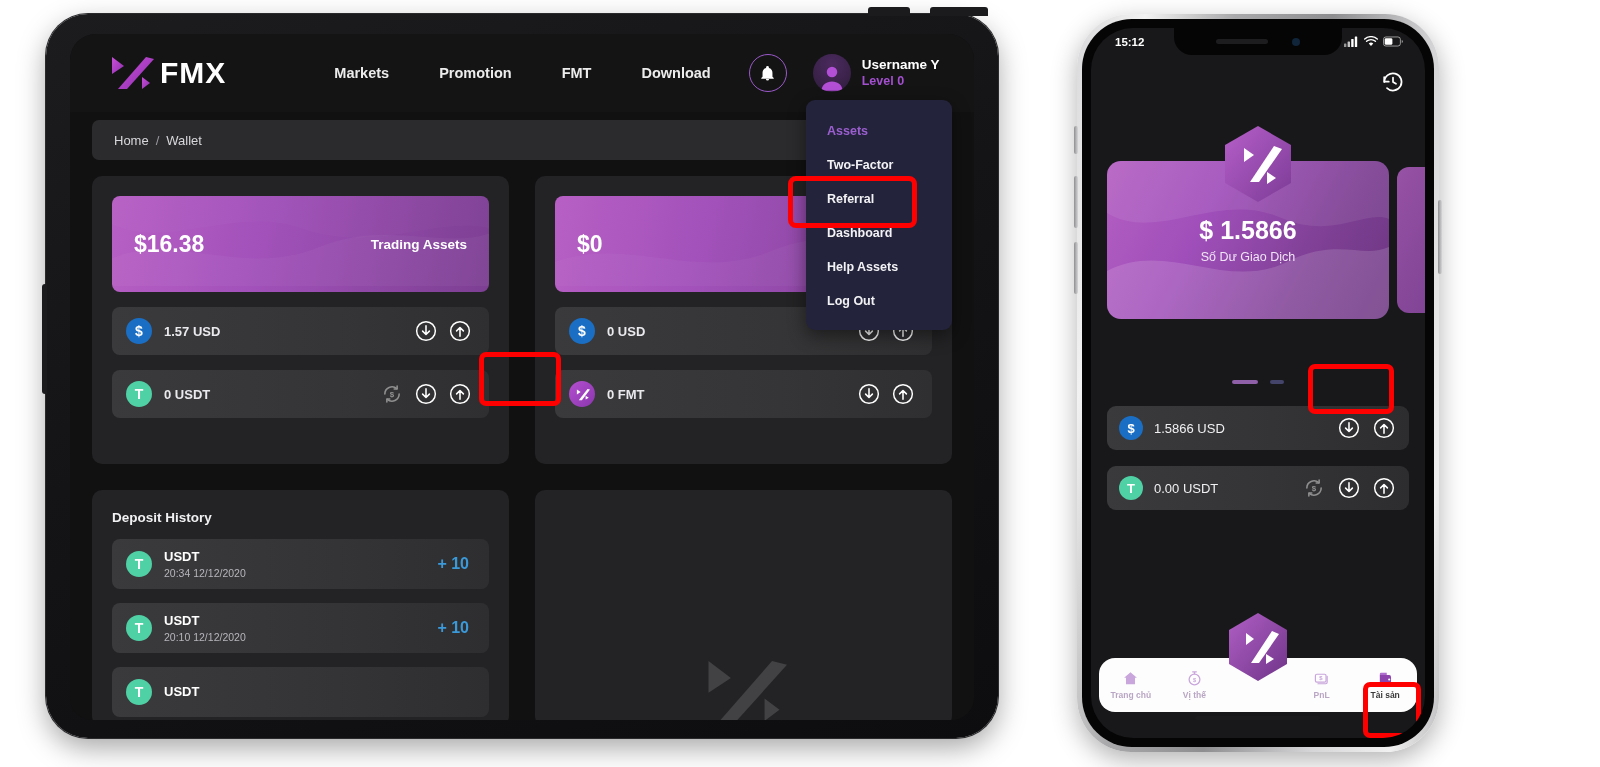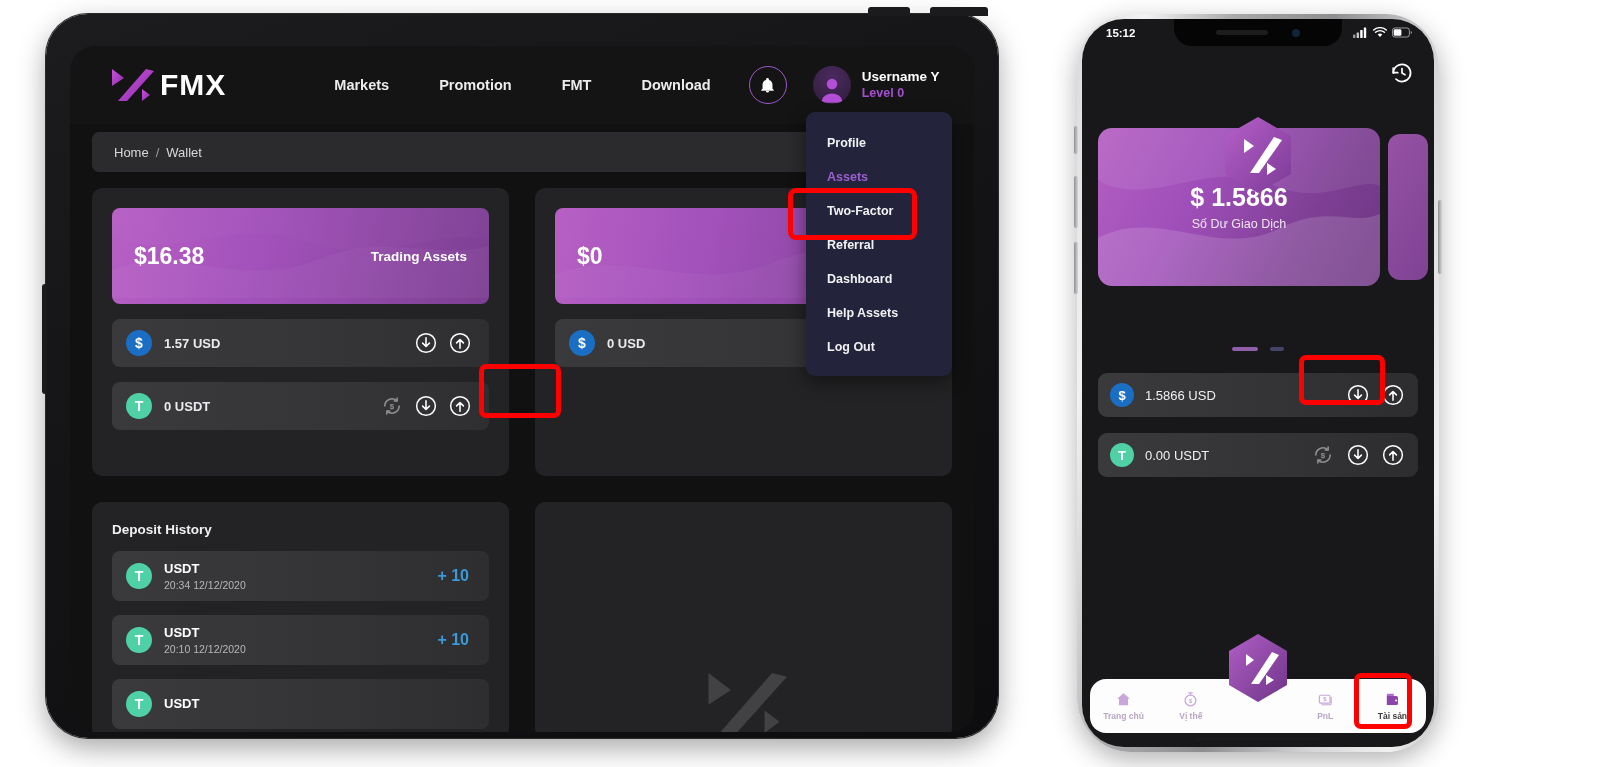--- a/index.html
+++ b/index.html
@@ -24,21 +24,21 @@
     background: #1b1b1d; border-radius: 3px 3px 0 0;
   }
   .tablet-topbtn-a { left: 822px; width: 42px; }
   .tablet-topbtn-b { left: 884px; width: 58px; }
   .tablet-sidebtn {
     position: absolute; left: -4px; top: 270px;
     width: 5px; height: 110px;
     background: #1b1b1d; border-radius: 3px 0 0 3px;
   }
   .tablet-screen {
-    position: absolute; left: 24px; top: 32px;
+    position: absolute; left: 24px; top: 20px;
     width: 904px; height: 686px;
     background: #111112;
     border-radius: 26px 26px 22px 22px;
     overflow: hidden;
   }
 
   
   .dt-header {
     position: relative; height: 78px;
     display: flex; align-items: center;
@@ -177,21 +177,21 @@
   
   .phone {
     position: absolute; left: 1077px; top: 14px;
     width: 362px; height: 738px;
     background: linear-gradient(100deg,#d9d9db 0%,#f2f2f2 14%,#a9a9ab 32%,#8e8e90 52%,#d5d5d7 74%,#f0f0f0 90%,#bdbdbf 100%);
     border-radius: 54px; padding: 5px;
     box-shadow: 0 8px 26px rgba(0,0,0,.3);
   }
   .phone-inner {
     width: 100%; height: 100%;
-    background: #050506; border-radius: 50px; 
+    background: #050506; border-radius: 50px; padding: 9px;
   }
   .phone-screen {
     position: relative; width: 100%; height: 100%;
     background: #18181a; border-radius: 42px; overflow: hidden;
   }
   .notch {
     position: absolute; left: 50%; top: 0; transform: translateX(-50%);
     width: 168px; height: 27px; background: #050506;
     border-radius: 0 0 18px 18px; z-index: 12;
     display: flex; align-items: center; justify-content: center; gap: 24px;
@@ -217,21 +217,21 @@
 
   .ph-history-btn {
     position: absolute; right: 20px; top: 42px; width: 24px; height: 24px;
     cursor: pointer; z-index: 11;
   }
 
   .ph-hexlogo {
     position: absolute; left: 50%; top: 96px; transform: translateX(-50%);
     width: 72px; height: 80px; z-index: 10;
   }
-  .ph-card-area { position: relative; margin-top: 82px; height: 202px; }
+  .ph-card-area { position: relative; margin-top: 106px; height: 202px; }
   .ph-card {
     position: absolute; left: 16px; top: 0;
     width: 282px; height: 158px; border-radius: 14px; overflow: hidden;
     background: linear-gradient(118deg,#b45fc2 0%,#a04fba 35%,#7d3f93 72%,#6d3682 100%);
     display: flex; flex-direction: column; align-items: center; justify-content: center;
   }
   .ph-card-peek {
     position: absolute; left: 306px; top: 6px;
     width: 40px; height: 146px; border-radius: 12px;
     background: linear-gradient(118deg,#a85ab8 0%,#8c48a4 100%);
@@ -262,21 +262,21 @@
     width: 86px; height: 50px; border: 5px solid #ff0000; border-radius: 7px;
     z-index: 22; pointer-events: none;
   }
   .ph-redbox2 {
     position: absolute; left: 272px; top: 654px;
     width: 58px; height: 56px; border: 5px solid #ff0000; border-radius: 7px;
     z-index: 26; pointer-events: none;
   }
 
   
-  .ph-bottom { position: absolute; left: 0; right: 0; bottom: 0; height: 92px; z-index: 18; }
+  .ph-bottom { position: absolute; left: 0; right: 0; bottom: 12px; height: 92px; z-index: 18; }
   .ph-navbar {
     position: absolute; left: 8px; right: 8px; bottom: 14px; height: 54px;
     background: #fdfdfd; border-radius: 16px;
     display: flex; align-items: center;
   }
   .ph-navitem {
     flex: 1; display: flex; flex-direction: column; align-items: center;
     gap: 3px; cursor: pointer;
   }
   .ph-navitem.spacer { visibility: hidden; }
@@ -419,20 +419,40 @@
                   <circle cx="12" cy="12" r="10.2" fill="none" stroke="#ffffff" stroke-width="1.6"></circle>
                   <path d="M12 6.4v9.2M8.3 12.1l3.7 3.7 3.7-3.7" fill="none" stroke="#ffffff" stroke-width="1.7" stroke-linecap="round" stroke-linejoin="round"></path>
                 </svg>
                 <svg class="ico-btn" viewBox="0 0 24 24">
                   <circle cx="12" cy="12" r="10.2" fill="none" stroke="#ffffff" stroke-width="1.6"></circle>
                   <path d="M12 17.6V8.4M8.3 11.9l3.7-3.7 3.7 3.7" fill="none" stroke="#ffffff" stroke-width="1.7" stroke-linecap="round" stroke-linejoin="round"></path>
                 </svg>
               </div>
             </div>
 
+            <div class="asset-row">
+              <div class="coin fmt">
+                <svg width="15" height="15" viewBox="0 0 24 24">
+                  <polygon points="3,4 9,8 3,12" fill="#ffffff"></polygon>
+                  <polygon points="20,3 6,21 11,21 24,4" fill="#ffffff"></polygon>
+                  <polygon points="17,14 22,17 17,20" fill="#ffffff"></polygon>
+                </svg>
+              </div>
+              <div class="asset-name">0 FMT</div>
+              <div class="asset-actions">
+                <svg class="ico-btn" viewBox="0 0 24 24">
+                  <circle cx="12" cy="12" r="10.2" fill="none" stroke="#ffffff" stroke-width="1.6"></circle>
+                  <path d="M12 6.4v9.2M8.3 12.1l3.7 3.7 3.7-3.7" fill="none" stroke="#ffffff" stroke-width="1.7" stroke-linecap="round" stroke-linejoin="round"></path>
+                </svg>
+                <svg class="ico-btn" viewBox="0 0 24 24">
+                  <circle cx="12" cy="12" r="10.2" fill="none" stroke="#ffffff" stroke-width="1.6"></circle>
+                  <path d="M12 17.6V8.4M8.3 11.9l3.7-3.7 3.7 3.7" fill="none" stroke="#ffffff" stroke-width="1.7" stroke-linecap="round" stroke-linejoin="round"></path>
+                </svg>
+              </div>
+            </div>
           </div>
         </div>
 
         <div class="row" style="margin-top:26px;">
 
           <div class="panel panel-hist">
             <div class="panel-title">Deposit History</div>
 
             <div class="hist-row">
               <div class="coin usdt">T</div>
@@ -464,21 +484,20 @@
             <svg class="watermark" width="86" height="78" viewBox="0 0 46 40">
               <polygon points="4,4 16,13 4,21" fill="#8a8a8e"></polygon>
               <polygon points="38,4 10,36 19,36 46,6" fill="#8a8a8e"></polygon>
               <polygon points="34,24 42,30 34,36" fill="#8a8a8e"></polygon>
             </svg>
           </div>
         </div>
       </div>
 
       <div class="dropdown">
-        <div class="dd-item">Profile</div>
         <div class="dd-item active">Assets</div>
         <div class="dd-item">Two-Factor</div>
         <div class="dd-item">Referral</div>
         <div class="dd-item">Dashboard</div>
         <div class="dd-item">Help Assets</div>
         <div class="dd-item">Log Out</div>
         <div class="dd-highlight"></div>
       </div>
 
       <div class="dt-redbox"></div>

